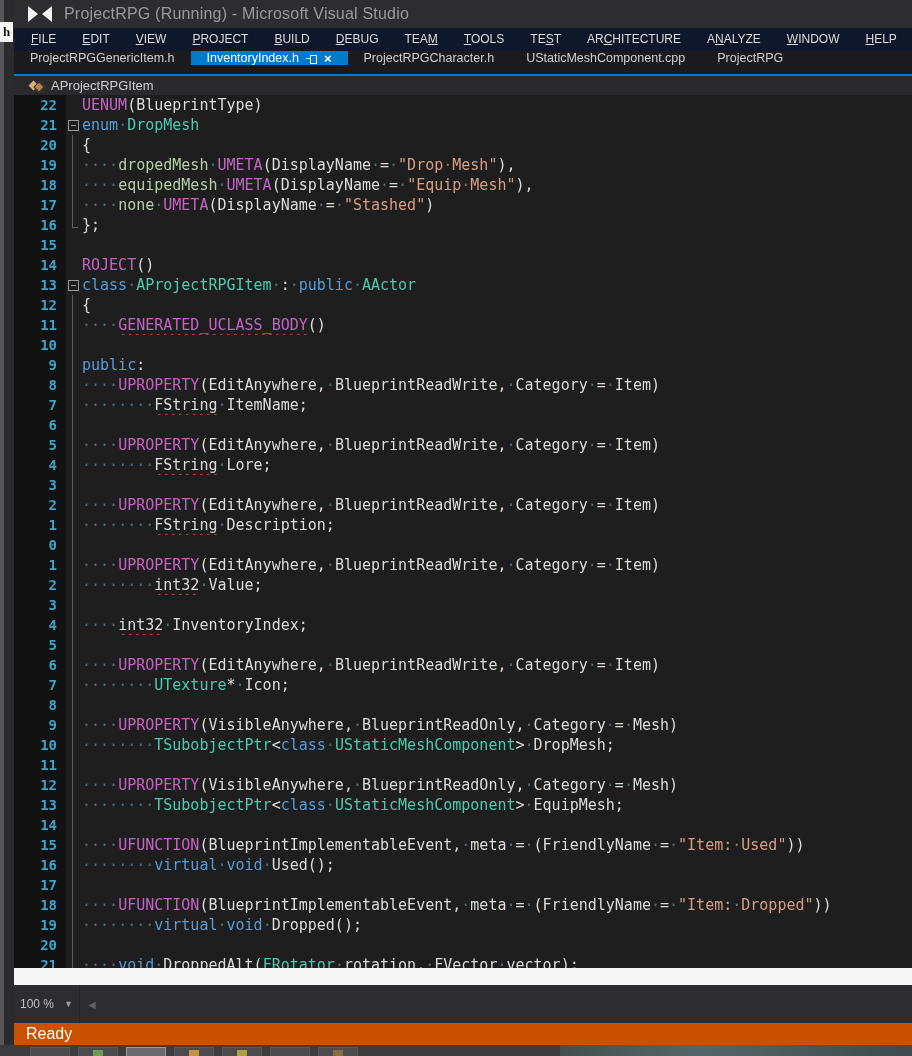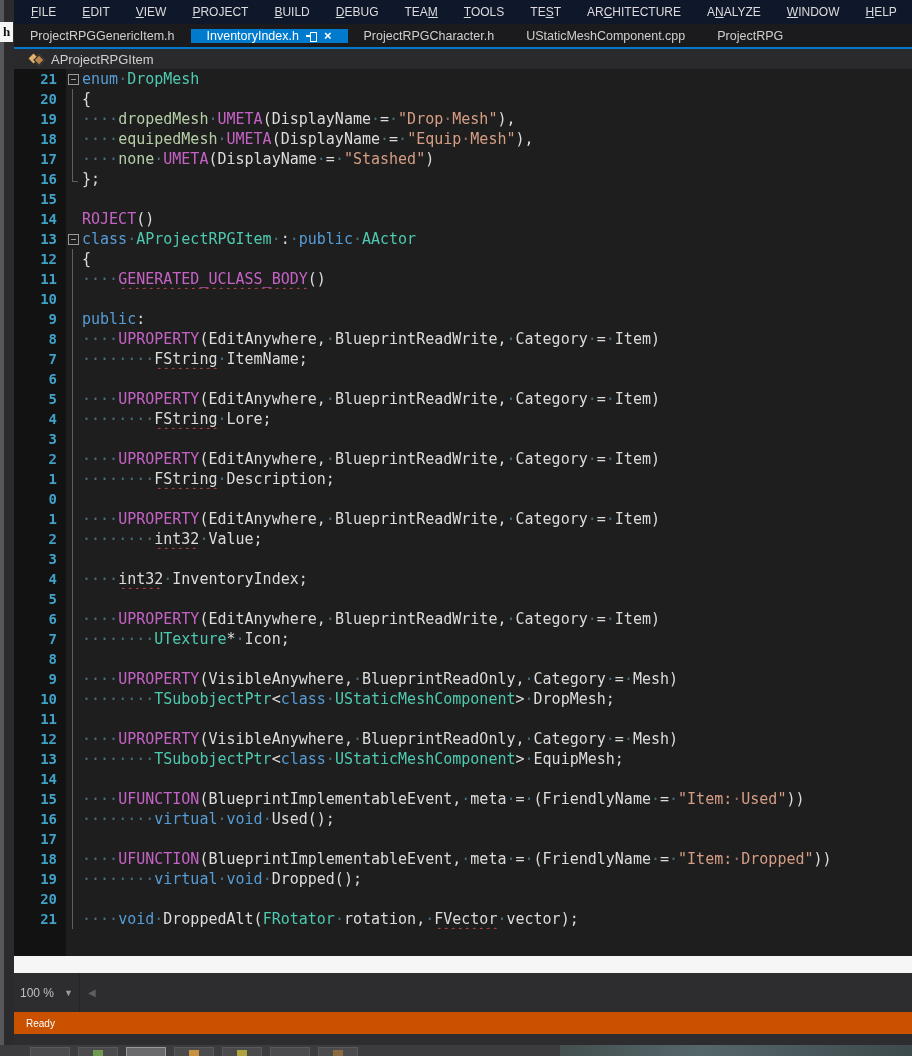--- a/index.html
+++ b/index.html
@@ -23,21 +23,21 @@
   .vs-logo::after  { content:""; position:absolute; right:0; top:1px; border-top:8px solid transparent;
                      border-bottom:8px solid transparent; border-right:10px solid #F2F2F2; }
   .window-title { color:#9A9A9A; font-size:16px; letter-spacing:.2px; }
 
   
   .menu-bar { height:24px; display:flex; align-items:center; gap:0; padding-left:4px; background:#0f172a; }
   .menu-item { color:#DCDCDC; font-size:12px; padding:4px 13px; cursor:default; }
   .menu-item .mn { text-decoration:underline; }
 
   
-  .tab-bar { height:25px; background:#1B1B1D; display:flex; align-items:center; border-bottom:2px solid #007ACC; overflow:hidden; }
+  .tab-bar { height:25px; background:#1B1B1D; display:flex; align-items:flex-start; border-bottom:2px solid #007ACC; overflow:hidden; }
   .tab { display:flex; align-items:center; gap:7px; padding:0 16px; font-size:12.5px; color:#CFCFCF; white-space:nowrap; }
   .tab.active { background:#007ACC; color:#FFFFFF; }
   .pin-icon { position:relative; width:11px; height:11px; display:inline-block; }
   .pin-icon::before { content:""; position:absolute; left:0; top:5px; width:4px; height:1.5px; background:#fff; }
   .pin-icon::after  { content:""; position:absolute; left:4px; top:2px; width:5px; height:7.5px; border:1.5px solid #fff; }
   .close-icon { font-size:13px; line-height:11px; color:#fff; font-weight:bold; }
 
   
   .breadcrumb { height:20px; background:#2A2A2D; display:flex; align-items:center; gap:8px; padding-left:15px;
                 font-size:13px; color:#CFCFCF; }
@@ -71,41 +71,45 @@
 
   
   .zoom-row { height:39px; background:#2D2D30; display:flex; align-items:center; }
   .zoom-select { display:flex; align-items:center; gap:10px; padding:0 6px 0 6px; color:#C0C0C0; font-size:12px; height:100%; }
   .dd-arrow { color:#9A9A9A; font-size:9px; }
   .vsep { width:1px; height:100%; background:#252528; margin-right:4px; }
   .scroll-left-arrow { color:#5F5F63; font-size:10px; padding:0 4px; }
   .hscroll-track { flex:1; height:100%; background:#2D2D30; }
 
   
-  .status-bar { height:22px; background:#CA5100; color:#FFFFFF; font-size:10px; display:flex;
+  .status-bar { height:22px; background:#CA5100; color:#FFFFFF; font-size:16px; display:flex;
                 align-items:center; padding-left:12px; }
 
   
   .taskbar { position:absolute; left:0; top:1045px; width:912px; height:11px; background:#3C3C3E; overflow:hidden; }
   .taskbar-right { position:absolute; left:560px; top:0; width:352px; height:11px;
                    background:linear-gradient(to right,#44504F,#55666A 40%,#3E4A4C); }
   .tb-icon { position:absolute; top:2px; width:40px; height:9px; background:#4B4B4D; border:1px solid #5A5A5C; border-bottom:none; }
   .tb-icon.active { background:#6A6A6C; border-color:#9A9A9A; }
   .tb-dot { position:absolute; left:14px; top:2px; width:10px; height:6px; }
 </style>
 </head>
 <body>
 
 <div class="screen">
   <div class="edge-light"></div>
   <div class="edge-dark"></div>
   <div class="fragment-h">h</div>
 
   <div class="vs-window">
 
+    <div class="title-bar">
+      <span class="vs-logo"></span>
+      <span class="window-title">ProjectRPG (Running) - Microsoft Visual Studio</span>
+    </div>
 
     <div class="menu-bar" id="menubar">
         <div class="menu-item"><span class="mn">F</span>ILE</div>
         <div class="menu-item"><span class="mn">E</span>DIT</div>
         <div class="menu-item"><span class="mn">V</span>IEW</div>
         <div class="menu-item"><span class="mn">P</span>ROJECT</div>
         <div class="menu-item"><span class="mn">B</span>UILD</div>
         <div class="menu-item"><span class="mn">D</span>EBUG</div>
         <div class="menu-item">TEA<span class="mn">M</span></div>
         <div class="menu-item"><span class="mn">T</span>OOLS</div>
@@ -135,20 +139,21 @@
           <span>ProjectRPG</span>
         </div>
       </div>
 
     <div class="breadcrumb">
       <span class="class-icon"></span>
       <span>AProjectRPGItem</span>
     </div>
 
     <div class="editor" id="editor">
+        <div class="line"><span class="num">22</span><span class="outl "></span><span class="code"><span class="tok m">UENUM</span><span class="tok p">(BlueprintType)</span></span></div>
         <div class="line"><span class="num">21</span><span class="outl b"></span><span class="code"><span class="tok k">enum</span><span class="tok p"><span class="ws">·</span></span><span class="tok t">DropMesh</span></span></div>
         <div class="line"><span class="num">20</span><span class="outl l"></span><span class="code"><span class="tok p">{</span></span></div>
         <div class="line"><span class="num">19</span><span class="outl l"></span><span class="code"><span class="tok p"><span class="ws">·</span><span class="ws">·</span><span class="ws">·</span><span class="ws">·</span></span><span class="tok e">dropedMesh</span><span class="tok p"><span class="ws">·</span></span><span class="tok m">UMETA</span><span class="tok p">(DisplayName<span class="ws">·</span>=<span class="ws">·</span></span><span class="tok s">"Drop<span class="ws">·</span>Mesh"</span><span class="tok p">),</span></span></div>
         <div class="line"><span class="num">18</span><span class="outl l"></span><span class="code"><span class="tok p"><span class="ws">·</span><span class="ws">·</span><span class="ws">·</span><span class="ws">·</span></span><span class="tok e">equipedMesh</span><span class="tok p"><span class="ws">·</span></span><span class="tok m">UMETA</span><span class="tok p">(DisplayName<span class="ws">·</span>=<span class="ws">·</span></span><span class="tok s">"Equip<span class="ws">·</span>Mesh"</span><span class="tok p">),</span></span></div>
         <div class="line"><span class="num">17</span><span class="outl l"></span><span class="code"><span class="tok p"><span class="ws">·</span><span class="ws">·</span><span class="ws">·</span><span class="ws">·</span></span><span class="tok e">none</span><span class="tok p"><span class="ws">·</span></span><span class="tok m">UMETA</span><span class="tok p">(DisplayName<span class="ws">·</span>=<span class="ws">·</span></span><span class="tok s">"Stashed"</span><span class="tok p">)</span></span></div>
         <div class="line"><span class="num">16</span><span class="outl c"></span><span class="code"><span class="tok p">};</span></span></div>
         <div class="line"><span class="num">15</span><span class="outl "></span><span class="code"></span></div>
         <div class="line"><span class="num">14</span><span class="outl "></span><span class="code"><span class="tok m">ROJECT</span><span class="tok p">()</span></span></div>
         <div class="line"><span class="num">13</span><span class="outl b"></span><span class="code"><span class="tok k">class</span><span class="tok p"><span class="ws">·</span></span><span class="tok t">AProjectRPGItem</span><span class="tok p"><span class="ws">·</span>:<span class="ws">·</span></span><span class="tok k">public</span><span class="tok p"><span class="ws">·</span></span><span class="tok t">AActor</span></span></div>
         <div class="line"><span class="num">12</span><span class="outl l"></span><span class="code"><span class="tok p">{</span></span></div>

